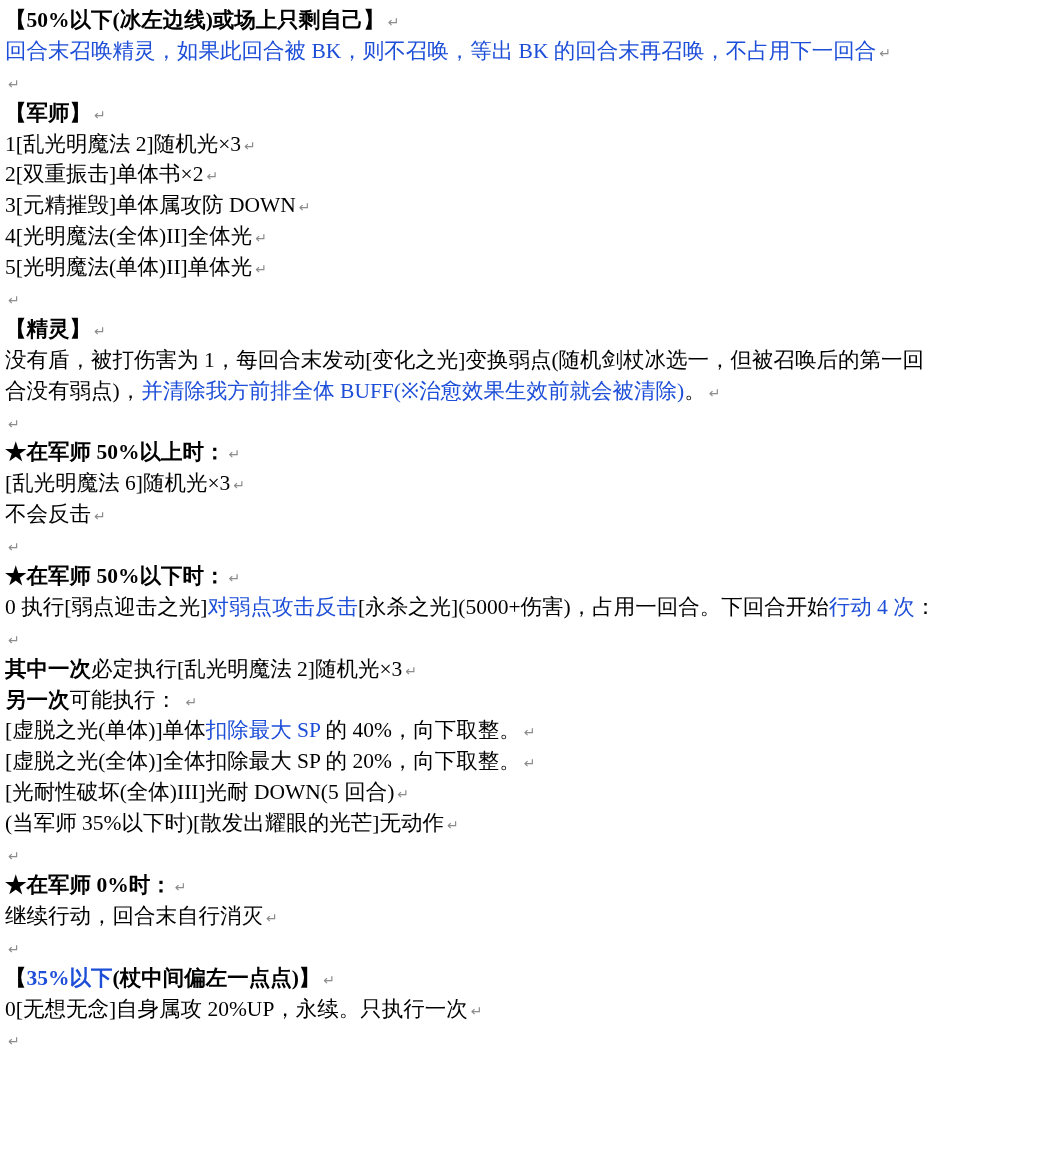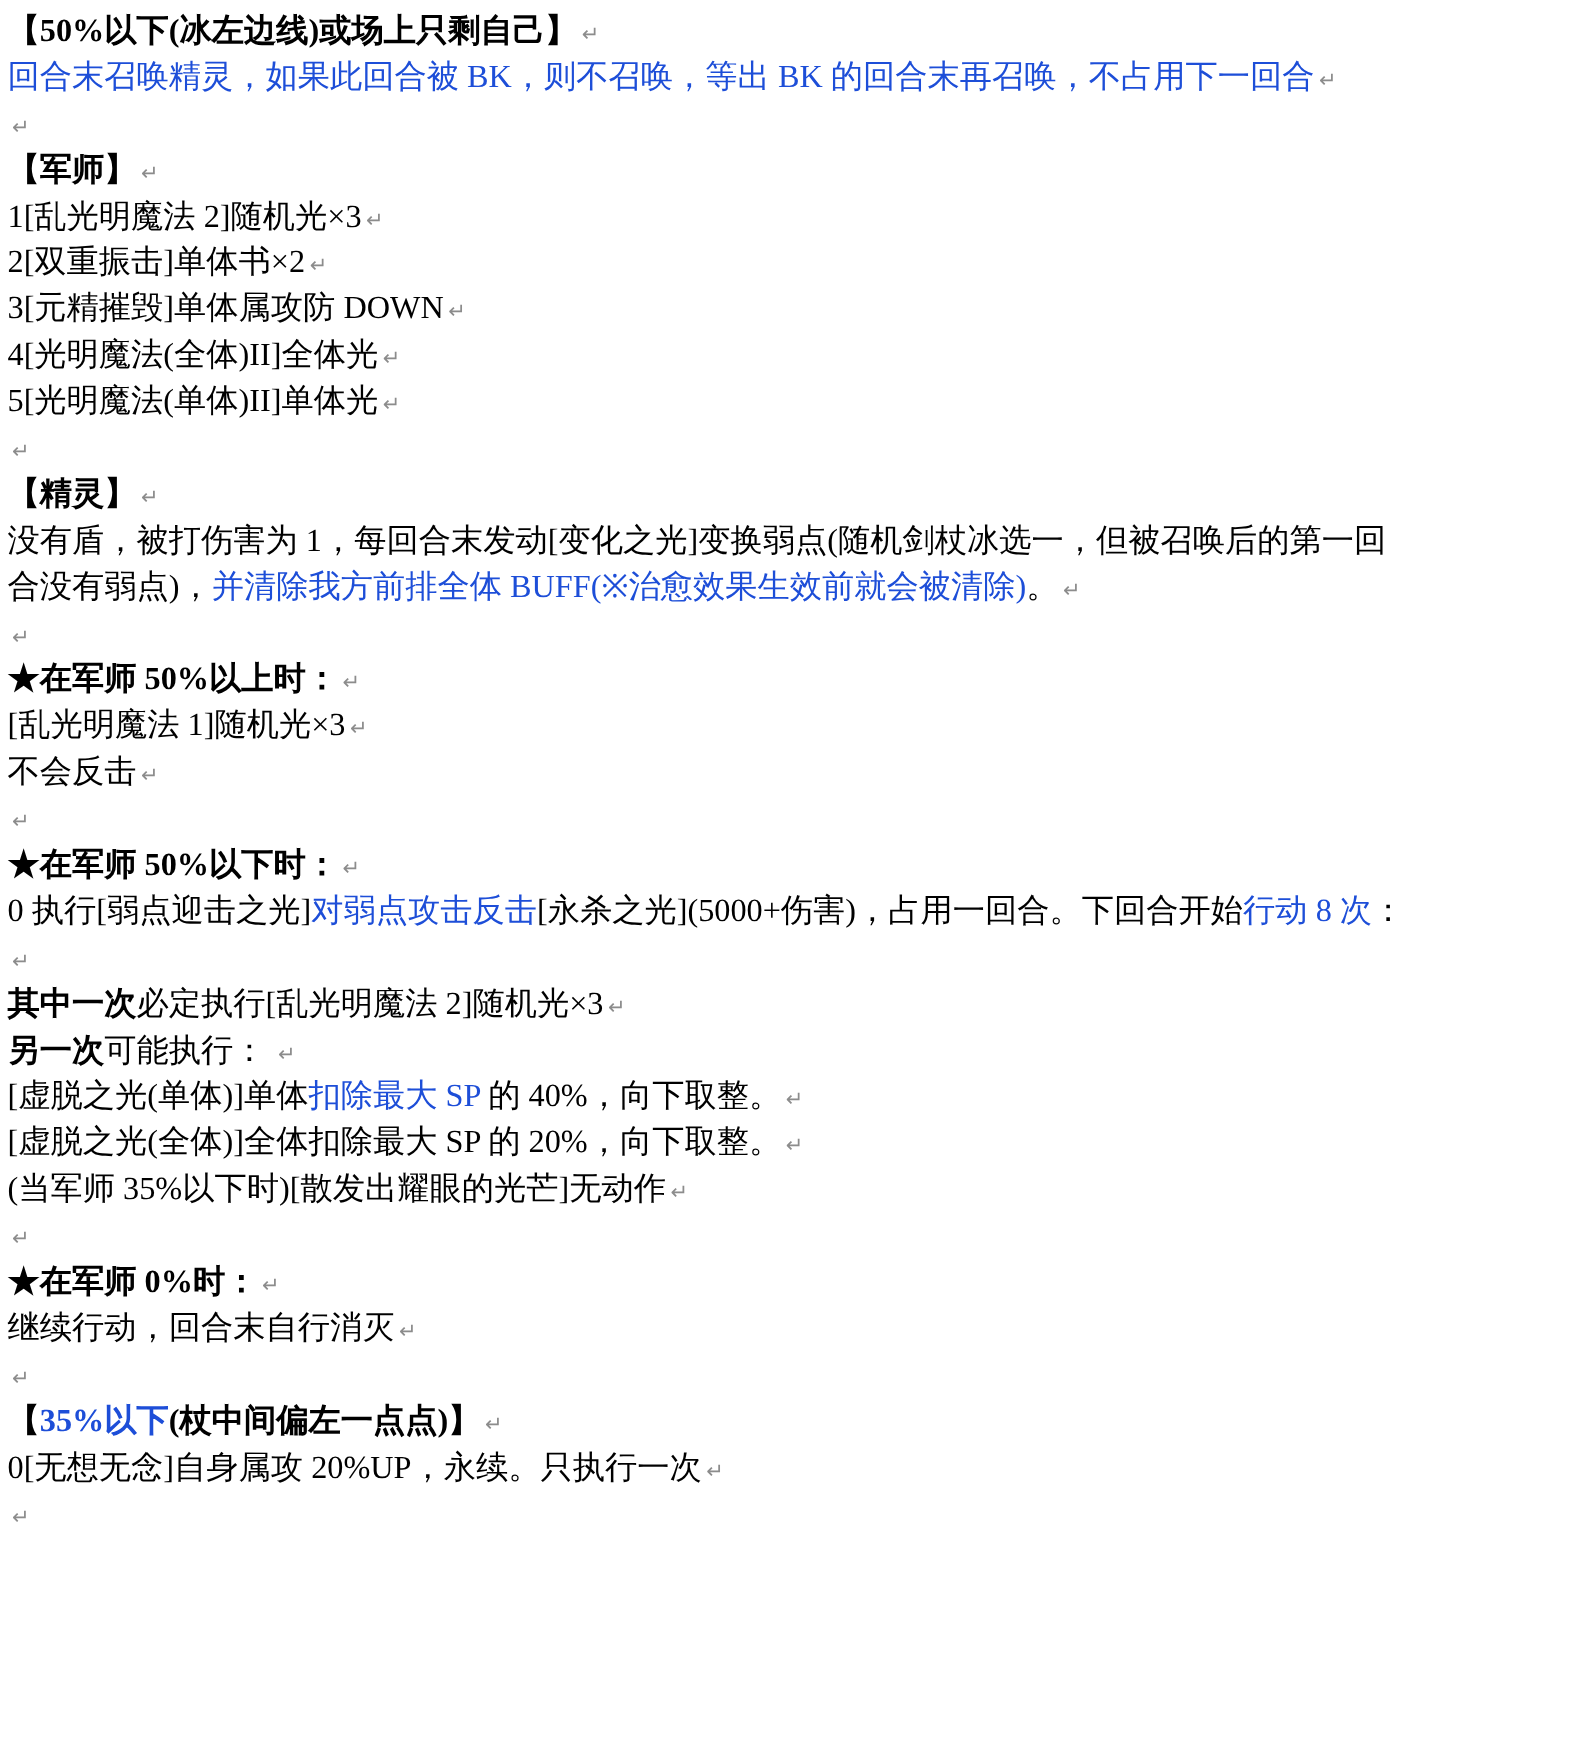--- a/index.html
+++ b/index.html
@@ -48,30 +48,31 @@
     <div class="line"><span class="seg">2[双重振击]单体书×2</span><span class="mark">↵</span></div>
     <div class="line"><span class="seg">3[元精摧毁]单体属攻防 DOWN</span><span class="mark">↵</span></div>
     <div class="line"><span class="seg">4[光明魔法(全体)II]全体光</span><span class="mark">↵</span></div>
     <div class="line"><span class="seg">5[光明魔法(单体)II]单体光</span><span class="mark">↵</span></div>
     <div class="line"><span class="mark">↵</span></div>
     <div class="line"><span class="seg b">【精灵】</span><span class="mark">↵</span></div>
     <div class="line"><span class="seg">没有盾，被打伤害为 1，每回合末发动[变化之光]变换弱点(随机剑杖冰选一，但被召唤后的第一回</span></div>
     <div class="line"><span class="seg">合没有弱点)，</span><span class="seg red">并清除我方前排全体 BUFF(※治愈效果生效前就会被清除)</span><span class="seg">。</span><span class="mark">↵</span></div>
     <div class="line"><span class="mark">↵</span></div>
     <div class="line"><span class="seg b">★在军师 50%以上时：</span><span class="mark">↵</span></div>
-    <div class="line"><span class="seg">[乱光明魔法 1]随机光×3</span><span class="mark">↵</span></div>
+    <div class="line"><span class="seg">[乱光明魔法 6]随机光×3</span><span class="mark">↵</span></div>
     <div class="line"><span class="seg">不会反击</span><span class="mark">↵</span></div>
     <div class="line"><span class="mark">↵</span></div>
     <div class="line"><span class="seg b">★在军师 50%以下时：</span><span class="mark">↵</span></div>
-    <div class="line"><span class="seg">0 执行[弱点迎击之光]</span><span class="seg red">对弱点攻击反击</span><span class="seg">[永杀之光](5000+伤害)，占用一回合。下回合开始</span><span class="seg red">行动 8 次</span><span class="seg">：</span></div>
+    <div class="line"><span class="seg">0 执行[弱点迎击之光]</span><span class="seg red">对弱点攻击反击</span><span class="seg">[永杀之光](5000+伤害)，占用一回合。下回合开始</span><span class="seg red">行动 4 次</span><span class="seg">：</span></div>
     <div class="line"><span class="mark">↵</span></div>
     <div class="line"><span class="seg b">其中一次</span><span class="seg">必定执行[乱光明魔法 2]随机光×3</span><span class="mark">↵</span></div>
     <div class="line"><span class="seg b">另一次</span><span class="seg">可能执行： </span><span class="mark">↵</span></div>
     <div class="line"><span class="seg">[虚脱之光(单体)]单体</span><span class="seg red">扣除最大 SP</span><span class="seg"> 的 40%，向下取整。</span><span class="mark">↵</span></div>
     <div class="line"><span class="seg">[虚脱之光(全体)]全体扣除最大 SP 的 20%，向下取整。</span><span class="mark">↵</span></div>
+    <div class="line"><span class="seg">[光耐性破坏(全体)III]光耐 DOWN(5 回合)</span><span class="mark">↵</span></div>
     <div class="line"><span class="seg">(当军师 35%以下时)[散发出耀眼的光芒]无动作</span><span class="mark">↵</span></div>
     <div class="line"><span class="mark">↵</span></div>
     <div class="line"><span class="seg b">★在军师 0%时：</span><span class="mark">↵</span></div>
     <div class="line"><span class="seg">继续行动，回合末自行消灭</span><span class="mark">↵</span></div>
     <div class="line"><span class="mark">↵</span></div>
     <div class="line"><span class="seg b">【</span><span class="seg b red">35%以下</span><span class="seg b">(杖中间偏左一点点)】</span><span class="mark">↵</span></div>
     <div class="line"><span class="seg">0[无想无念]自身属攻 20%UP，永续。只执行一次</span><span class="mark">↵</span></div>
     <div class="line"><span class="mark">↵</span></div>
   </div>
 

